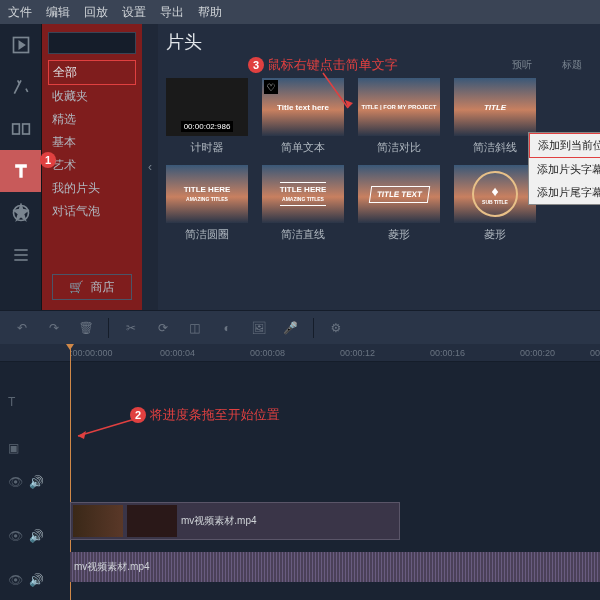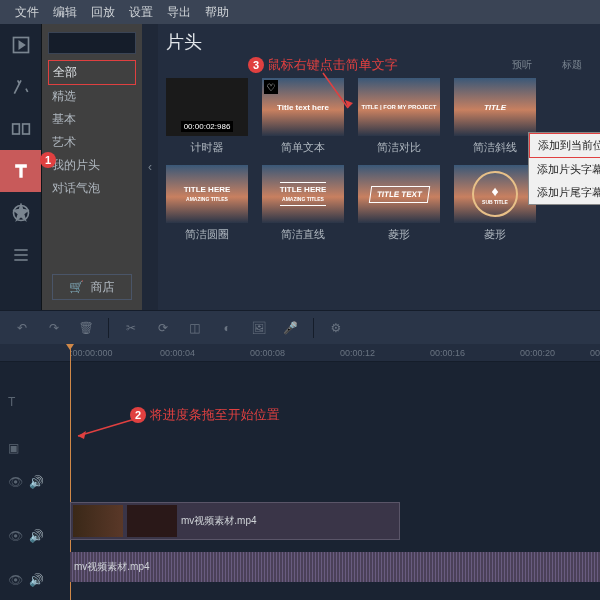--- a/index.html
+++ b/index.html
@@ -1,25 +1,25 @@
 <!DOCTYPE html>
 <html><head>
 <meta charset="utf-8">
 <style>
 * { margin: 0; padding: 0; box-sizing: border-box; font-family: "Microsoft YaHei", sans-serif; }
 body { width: 600px; height: 600px; background: #1a2332; color: #d0d4d8; overflow: hidden; font-size: 12px; }
-.menubar { background: #3a4455; height: 24px; display: flex; align-items: center; padding: 0 15px; gap: 14px; }
+.menubar { background: #3a4455; height: 24px; display: flex; align-items: center; padding: 0 8px; gap: 14px; }
 .menubar span { font-size: 12px; color: #d0d4d8; cursor: pointer; }
 .main { display: flex; height: 286px; }
 .left-tools { width: 42px; background: #1a2332; display: flex; flex-direction: column; border-right: 1px solid #0f1419; }
 .left-tools .tool { height: 42px; display: flex; align-items: center; justify-content: center; color: #7a8590; cursor: pointer; }
 .left-tools .tool.active { background: #c85a5a; color: #fff; }
 .left-tools .tool svg { width: 20px; height: 20px; }
 .content { flex: 1; display: flex; background: #232d3f; }
-.sidebar { width: 100px; background: #404040; padding: 8px 6px; position: relative; }
+.sidebar { width: 100px; background: #7f1d1d; padding: 8px 6px; position: relative; }
 .search { width: 100%; height: 22px; background: #151d2a; border: 1px solid #3a4455; color: #d0d4d8; padding: 0 4px; font-size: 11px; }
 .cat-list { margin-top: 6px; }
 .cat-item { padding: 3px 4px; font-size: 12px; color: #b0b8c0; cursor: pointer; }
 .cat-item.sel { border: 1px solid #e04040; color: #e0e4e8; }
 .shop-btn { position: absolute; bottom: 10px; left: 10px; right: 10px; height: 26px; border: 1px solid #4a5568; display: flex; align-items: center; justify-content: center; gap: 6px; color: #b0b8c0; cursor: pointer; }
 .gallery-wrap { flex: 1; display: flex; }
 .collapse { width: 16px; display: flex; align-items: center; justify-content: center; color: #7a8590; cursor: pointer; background: #1f2838; }
 .gallery { flex: 1; padding: 4px 8px; position: relative; }
 .gal-title { font-size: 18px; color: #e0e4e8; margin: 2px 0 4px; }
 .tabs-row { display: flex; justify-content: flex-end; gap: 30px; padding: 0 10px 6px; }
@@ -103,20 +103,21 @@
           <path d="M4 6h16M4 12h16M4 18h16"></path>
         </svg>
       </div>
   </div>
 
   <div class="content">
     <div class="sidebar">
       <input class="search" placeholder="" style="">
       <div class="cat-list">
         <div class="cat-item sel">全部</div>
+        <div class="cat-item">收藏夹</div>
         <div class="cat-item">精选</div>
         <div class="cat-item">基本</div>
         <div class="cat-item">艺术</div>
         <div class="cat-item">我的片头</div>
         <div class="cat-item">对话气泡</div>
       </div>
       <div class="shop-btn">
         <span>🛒</span>
         <span>商店</span>
       </div>

